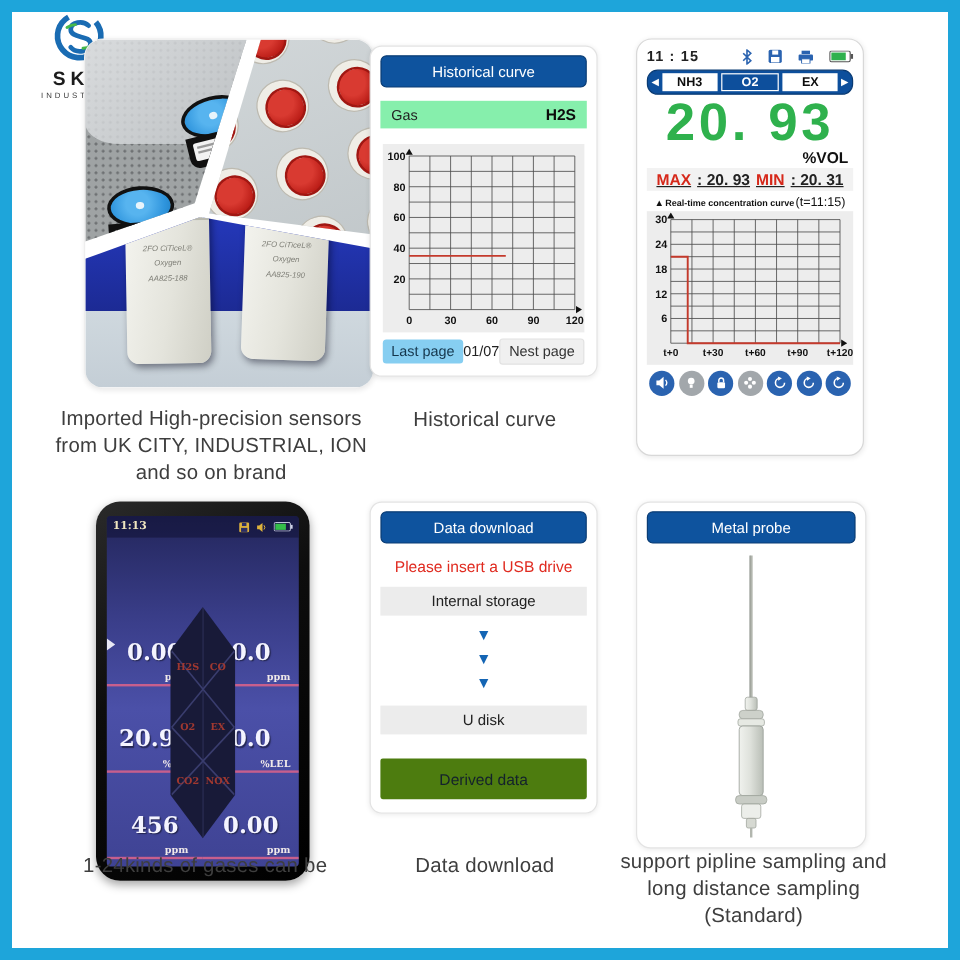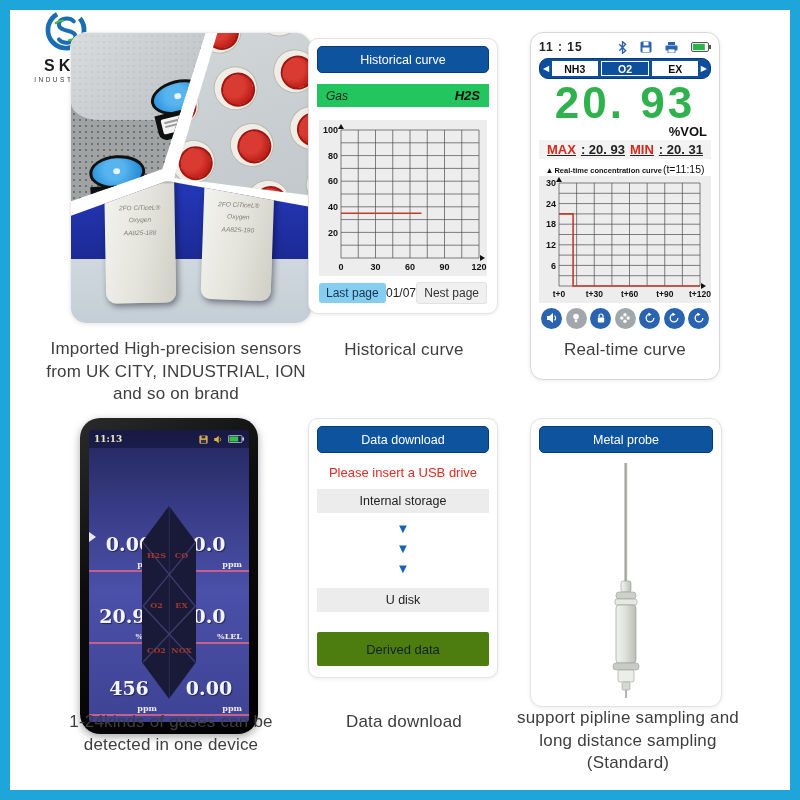--- a/index.html
+++ b/index.html
@@ -45,22 +45,22 @@
        border-radius:10px;box-shadow:2px 3px 6px rgba(0,0,20,.45);}
   .jar .rib{height:26px;border-radius:10px 10px 0 0;
        background:repeating-linear-gradient(90deg,#eeeee8 0 4px,#c9c9c0 4px 8px);border-bottom:2px solid #b9b9af;}
   .jar .top{position:absolute;left:6px;top:-6px;width:58px;height:14px;border-radius:50%;background:linear-gradient(#fafaf6,#d8d8d0);}
   .jar .txt{margin-top:18px;text-align:center;font-size:6.5px;color:#7e7e76;line-height:1.9;font-style:italic;}
 
   .caption{position:absolute;text-align:center;font-size:17px;color:#3e3e3e;line-height:1.33;font-weight:500;letter-spacing:.2px;}
 
   
   .hist{left:308px;top:38px;width:190px;height:276px;}
-  .gasrow{margin:11px 8px 0 8px;height:23px;background:#22c55e;display:flex;align-items:center;
-          justify-content:space-between;padding:0 9px;font-size:12px;font-style:italic;}
+  .gasrow{margin:11px 8px 0 8px;height:23px;background:#86efac;display:flex;align-items:center;
+          justify-content:space-between;padding:0 9px;font-size:12px;}
   .gasrow .gv{font-weight:bold;font-size:13px;color:#0c0c0c;}
   .chartpanel{margin:13px 10px 0 10px;background:#ededed;padding:2px 0 0 0;}
   .hfoot{position:absolute;left:10px;right:10px;bottom:9px;display:flex;align-items:center;justify-content:space-between;font-size:12px;}
   .chip{padding:3px 7px;border-radius:3px;}
   .chip.blue{background:#86cef1;color:#15364c;}
   .chip.gray{background:#f0f0f0;color:#333;border:1px solid #e2e2e2;}
 
   
   .rt{left:530px;top:32px;width:190px;height:348px;border-radius:13px;border:1px solid #d8d8d8;
       padding:6px 8px;display:flex;flex-direction:column;}
@@ -385,21 +385,20 @@
       </span>
     </div>
   </div>
 
   <div class="caption" style="left:30px;top:338px;width:292px;">
     <div>Imported High-precision sensors</div>
     <div>from UK CITY, INDUSTRIAL, ION</div>
     <div>and so on brand</div>
   </div>
   <div class="caption" style="left:318px;top:339px;width:172px;">Historical curve</div>
-  <div class="caption" style="left:530px;top:339px;width:190px;">Real-time curve</div>
 
   <div class="dev">
     <div class="screen">
       <div class="scr-status">
         <span class="scr-time">11:13</span>
         <span class="ic">
           <svg width="9" height="9" viewBox="0 0 12 12">
             <rect x="0.5" y="0.5" width="11" height="11" rx="1.5" fill="#ddb23c"></rect>
             <rect x="3.5" y="1" width="5" height="3.5" fill="#2a2d66"></rect>
             <rect x="2.5" y="6.5" width="7" height="4.5" fill="#2a2d66"></rect>
@@ -499,21 +498,20 @@
         <rect x="17" y="202" width="26" height="7" rx="3" fill="#c8ccc5" stroke="#9aa098" stroke-width="0.6"></rect>
         <rect x="22" y="209" width="16" height="12" rx="2" fill="#eceeea" stroke="#9aa098" stroke-width="0.6"></rect>
         <rect x="26" y="221" width="8" height="8" rx="1.5" fill="#d6d9d2" stroke="#9aa098" stroke-width="0.6"></rect>
         <line x1="30" y1="229" x2="30" y2="237" stroke="#b2b6ae" stroke-width="2"></line>
       </svg>
     </div>
   </div>
 
   <div class="caption" style="left:40px;top:711px;width:262px;">
     <div>1-24kinds of gases can be</div>
-    <div>detected in one device</div>
   </div>
   <div class="caption" style="left:315px;top:711px;width:178px;">Data download</div>
   <div class="caption" style="left:495px;top:707px;width:266px;">
     <div>support pipline sampling and</div>
     <div>long distance sampling</div>
     <div>(Standard)</div>
   </div>
 
   <div class="frame"></div>
 </div>

